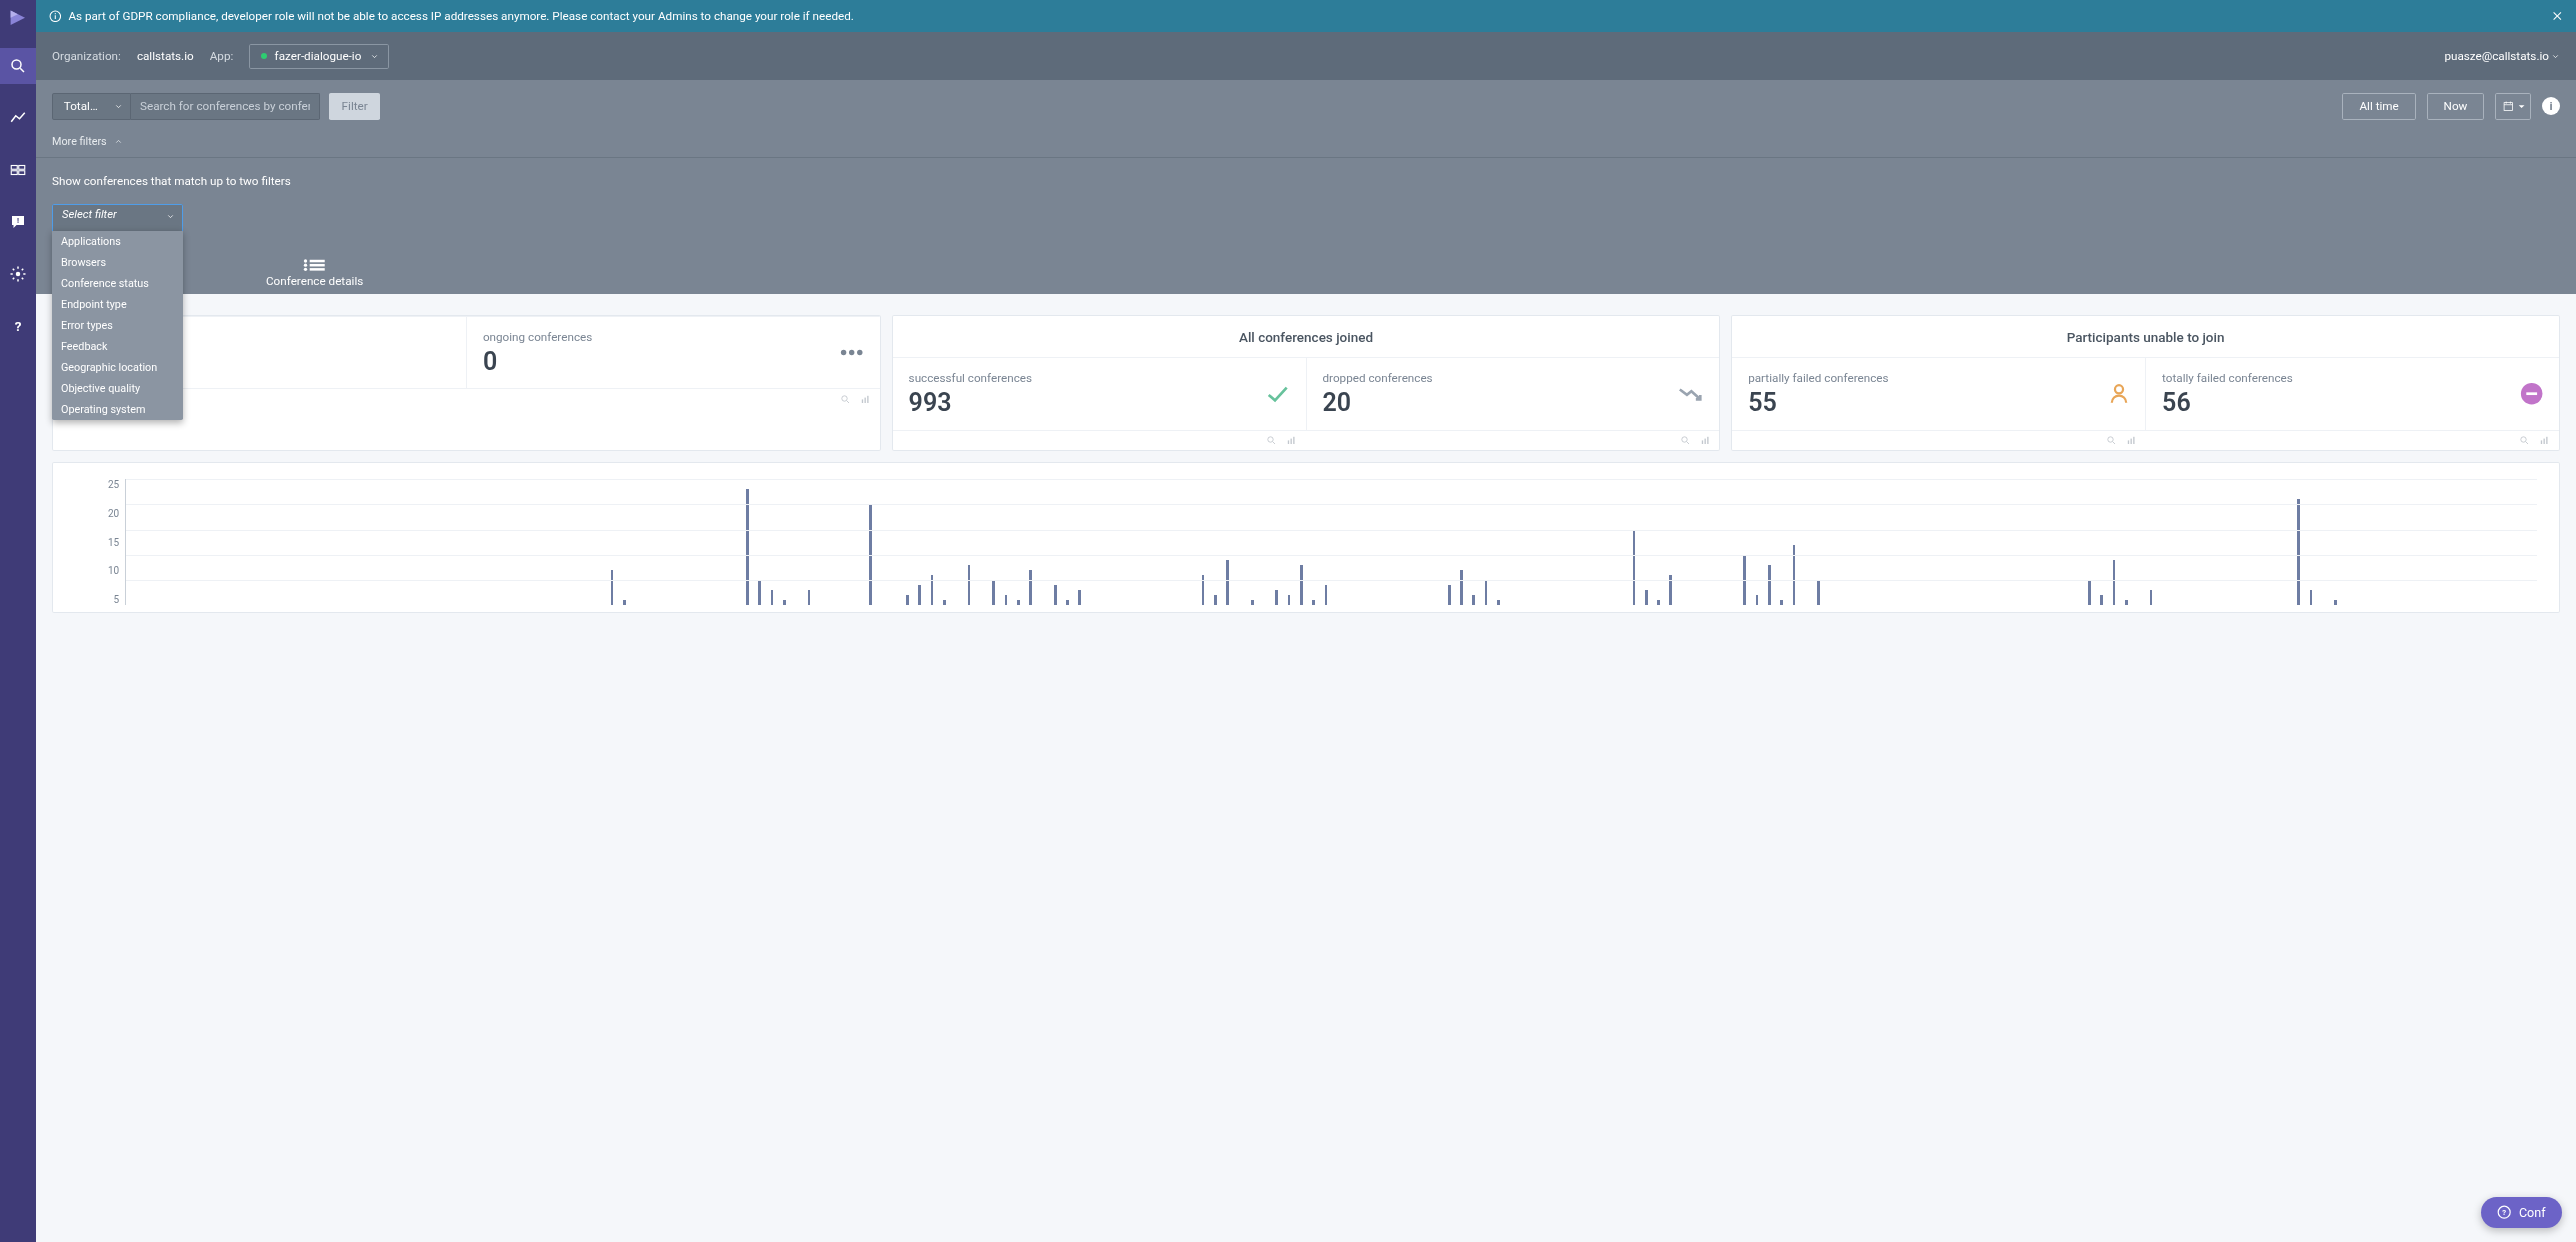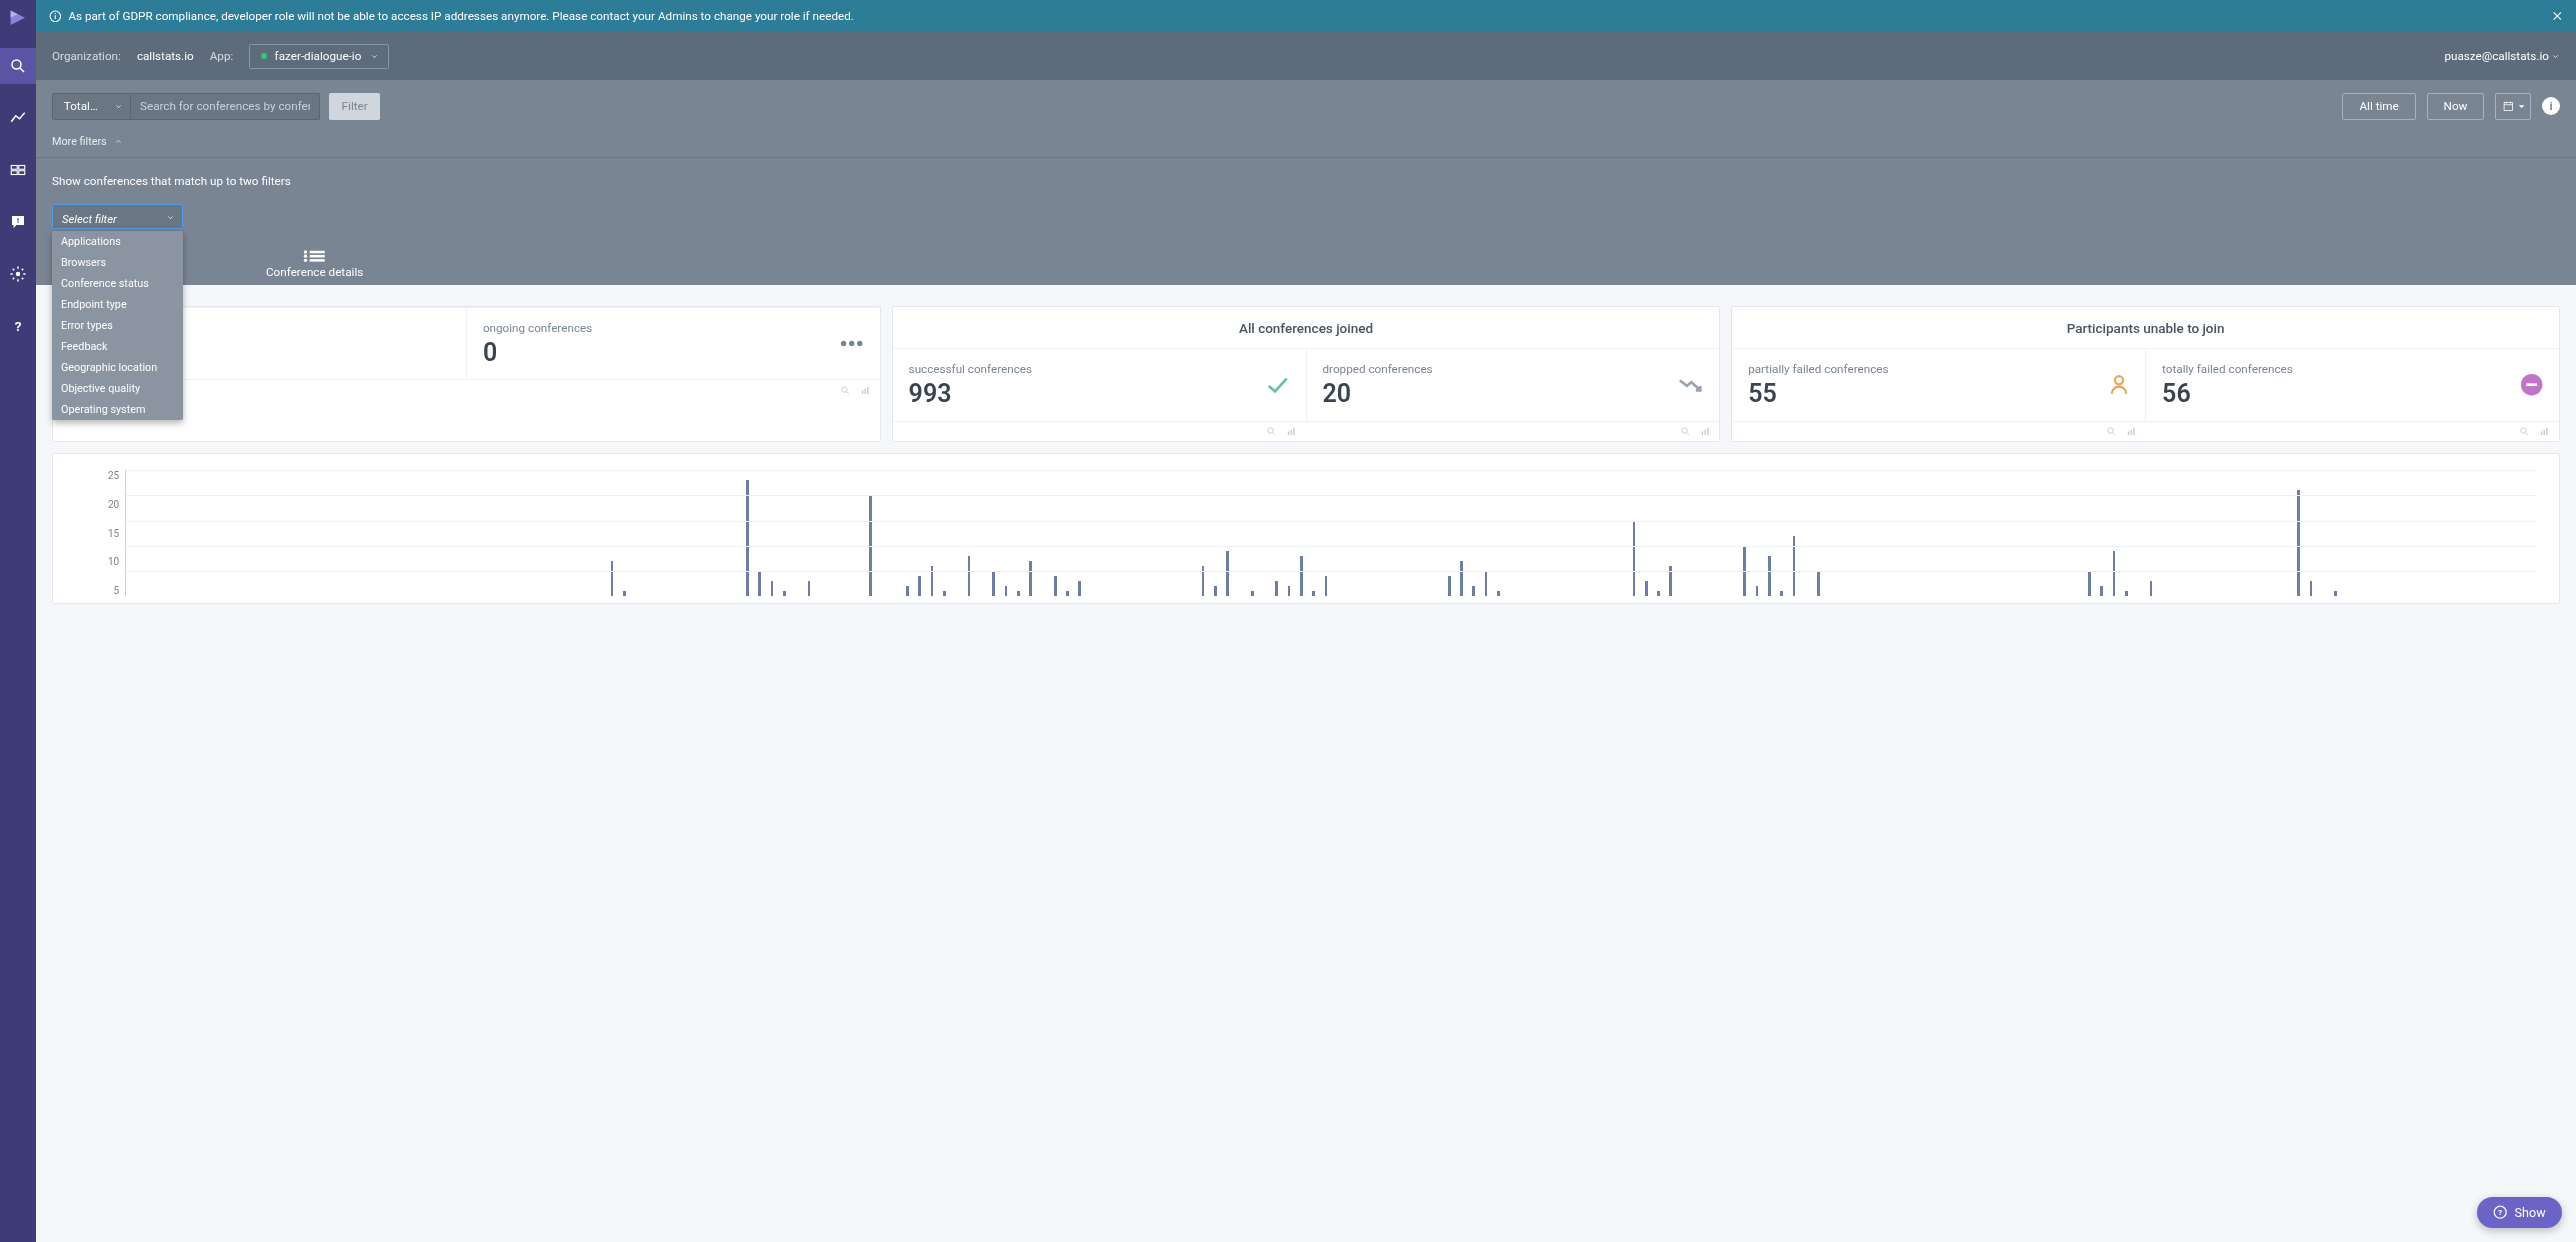--- a/index.html
+++ b/index.html
@@ -43,21 +43,21 @@
 .filter-row1 .right { margin-left: auto; display: flex; align-items: center; gap: 10.8px; }
 .pill { background: transparent; border: 0.9px solid #a9b2bd; border-radius: 1.8px; height: 27px; padding: 0 16px; color: #fff; font-size: 11.7px; display: flex; align-items: center; cursor: pointer; }
 .cal-btn { width: 36px; justify-content: center; padding: 0; gap: 3.6px; }
 .info-badge { width: 18px; height: 18px; border-radius: 50%; background: #fff; color: #7a8593; display: flex; align-items: center; justify-content: center; font-weight: bold; font-size: 11.7px; cursor: pointer; }
 .more-filters { margin-top: 15px; display: flex; align-items: center; gap: 7.2px; font-size: 10.8px; cursor: pointer; color: #e8ecef; }
 
 
 .filter-expand { background: #7a8593; color: #fff; padding: 16px; }
 .filter-expand .hint { font-size: 11.7px; margin-bottom: 16px; }
 .select-filter { position: relative; display: inline-block; width: 131px; }
-.select-filter-btn { width: 100%; height: 25px; background: #6a7683; border: 1.8px solid #4f9de8; border-radius: 1.8px; display: flex; align-items: flex-start; padding: 8px 9px; font-size: 11.3px; font-style: italic; color: #fff; cursor: pointer; position: relative; }
+.select-filter-btn { width: 100%; height: 25px; background: #6a7683; border: 1.8px solid #4f9de8; border-radius: 1.8px; display: flex; align-items: flex-end; padding: 16px 9px; font-size: 11.3px; font-style: italic; color: #fff; cursor: pointer; position: relative; }
 .select-filter-btn .chev { position: absolute; right: 7.2px; }
 .select-filter-menu { position: absolute; top: 27px; left: 0; width: 131px; background: #8b95a2; border-radius: 0 0 1.8px 1.8px; box-shadow: 0 2.7px 7.2px rgba(0,0,0,0.3); z-index: 100; }
 .select-filter-menu .opt { padding: 4px 9px; font-size: 10.8px; color: #fff; cursor: pointer; }
 
 
 .detail-tabbar { background: #7a8593; height: 40px; display: flex; align-items: flex-end; padding-left: 203px; }
 .detail-tab { color: #fff; text-align: center; padding: 3.6px 27px 5.4px; cursor: pointer; font-size: 11.7px; }
 .detail-tab .tab-icon { display: block; margin: 0 auto 1.8px; }
 
 
@@ -639,15 +639,15 @@
       </div>
     </div>
   </div>
 </div>
 
 <div class="help-fab">
   <svg width="14.4" height="14.4" viewBox="0 0 24 24" style="font-size:14px">
       <circle cx="12" cy="12" r="10" stroke="#fff" stroke-width="2" fill="none"></circle>
       <text x="12" y="17" font-size="13" text-anchor="middle" fill="#fff" font-weight="bold">?</text>
     </svg>
-  <span>Show</span>
+  <span>Conf</span>
 </div>
 
 
 </body></html>

